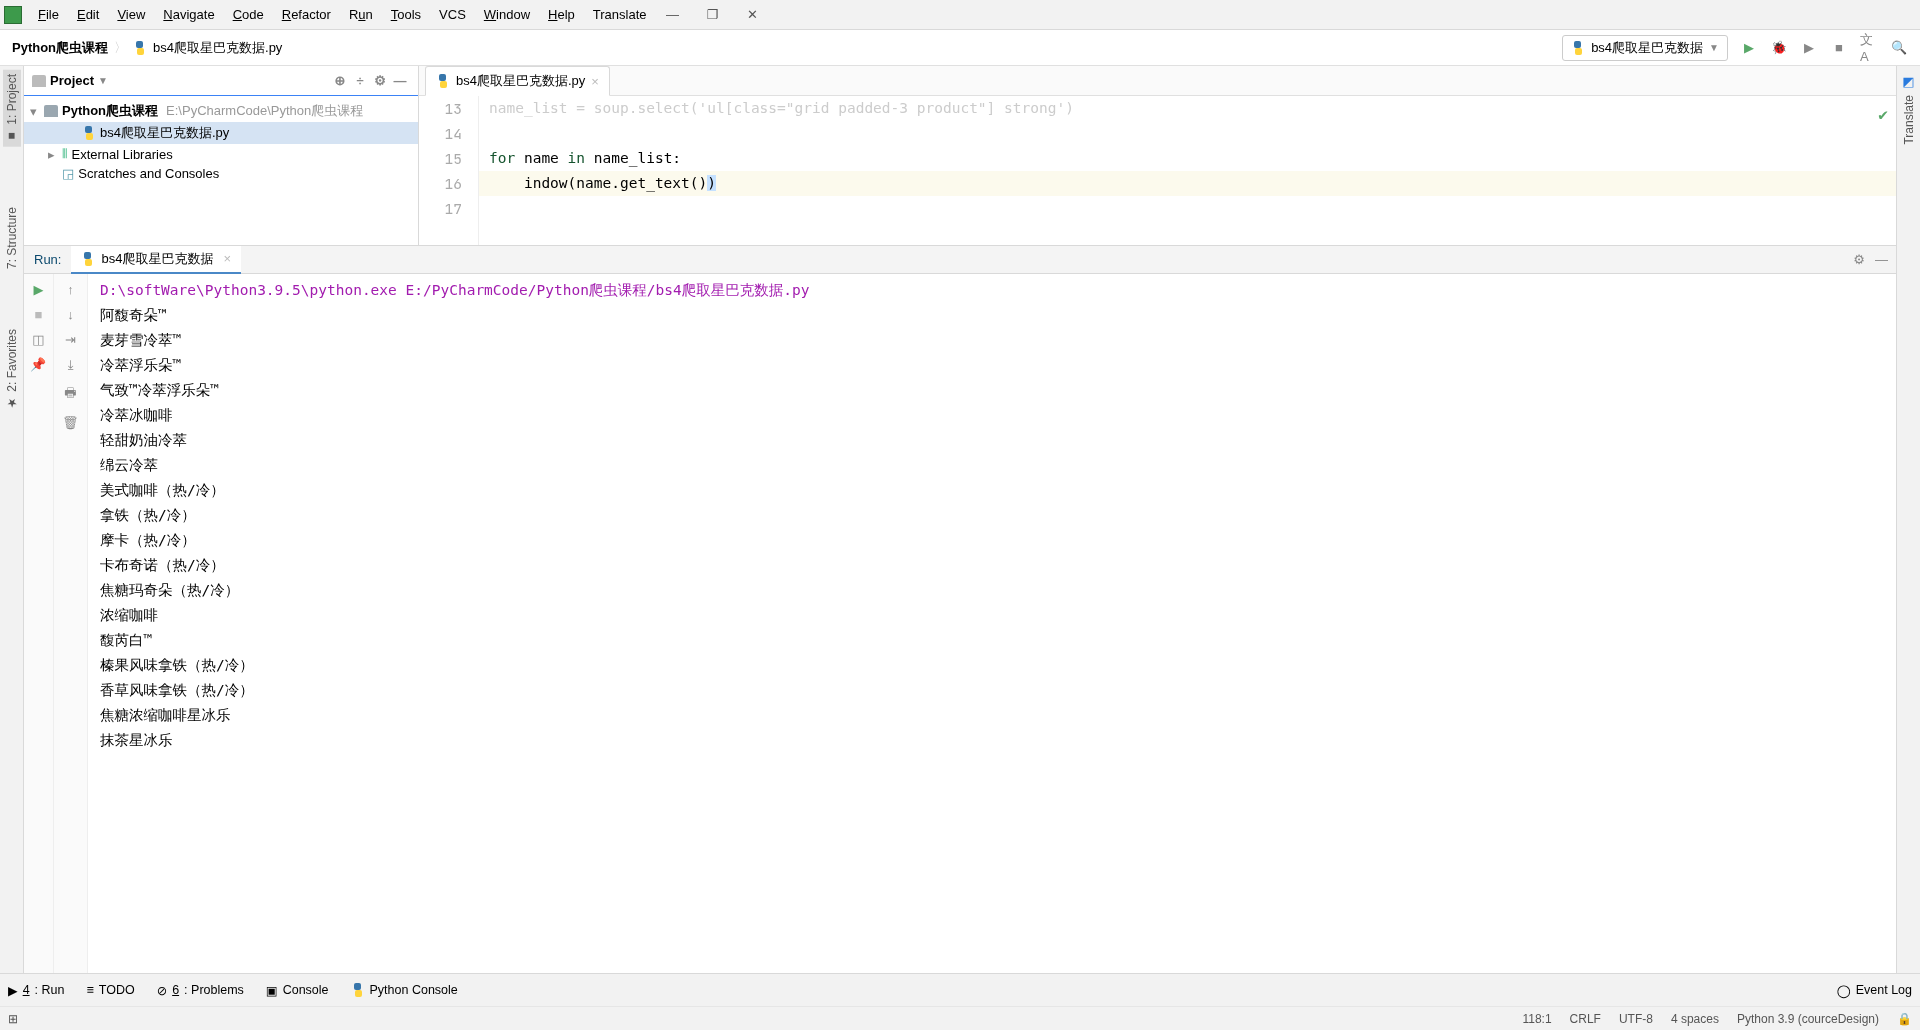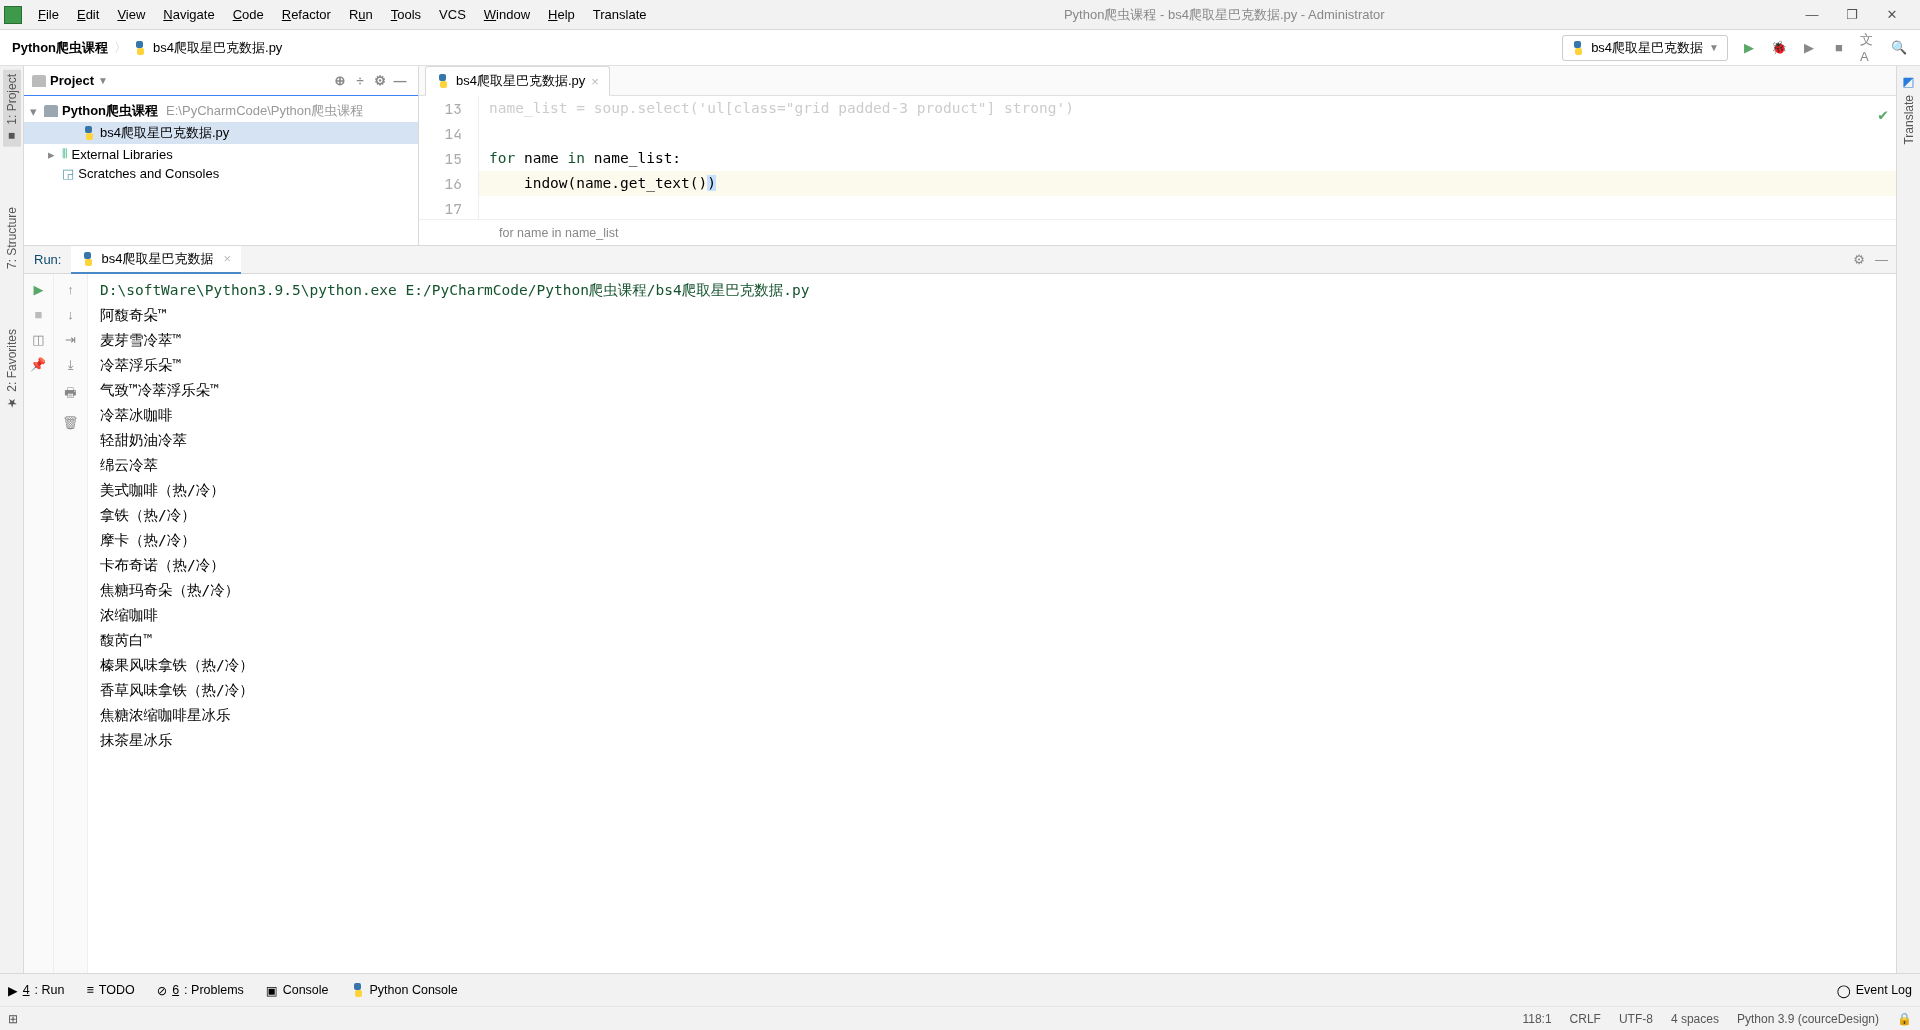--- a/index.html
+++ b/index.html
@@ -66,21 +66,21 @@
   .run-header { height: 28px; display: flex; align-items: center; background: #f4f4f4; border-bottom: 1px solid #d9d9d9; padding: 0 8px; }
   .run-header .tab { display: flex; align-items: center; gap: 6px; padding: 4px 10px; border-bottom: 2px solid #4a88c7; background: #fff; }
   .run-header .tab .close { color: #bbb; margin-left: 4px; }
   .run-header .spacer { flex: 1; }
   .run-body { flex: 1; display: flex; min-height: 0; }
   .run-gutter { width: 30px; background: #fafafa; display: flex; flex-direction: column; align-items: center; padding-top: 8px; gap: 10px; color: #888; border-right: 1px solid #eee; }
   .run-gutter .g-run { color: #59a869; }
   .run-gutter .g-stop { color: #bbb; }
   .run-gutter2 { width: 34px; background: #fafafa; display: flex; flex-direction: column; align-items: center; padding-top: 8px; gap: 10px; color: #888; border-right: 1px solid #eee; }
   .run-output { flex: 1; overflow: auto; font-family: Consolas, monospace; font-size: 14.5px; line-height: 25px; padding: 4px 12px; white-space: pre; }
-  .cmd { color: #14532d; }
+  .cmd { color: #a21caf; }
   .bottombar { height: 26px; background: #f2f2f2; border-top: 1px solid #d9d9d9; display: flex; align-items: center; padding: 16px 8px; font-size: 12.5px; gap: 22px; }
   .bottombar .item { display: flex; align-items: center; gap: 5px; }
   .bottombar .under { text-decoration: underline; }
   .bottombar .spacer { flex: 1; }
   .statusbar { height: 24px; background: #f2f2f2; border-top: 1px solid #e6e6e6; display: flex; align-items: center; padding: 0 8px; font-size: 12px; color: #555; gap: 18px; }
   .statusbar .spacer { flex: 1; }
   .chev { font-size: 10px; color: #888; }
   .run-label { padding: 0 10px 0 2px; font-weight: normal; color: #0c4a6e; }
 </style>
 </head>
@@ -96,21 +96,20 @@
       <div class="menu-item"><u>N</u>avigate</div>
       <div class="menu-item"><u>C</u>ode</div>
       <div class="menu-item"><u>R</u>efactor</div>
       <div class="menu-item">R<u>u</u>n</div>
       <div class="menu-item"><u>T</u>ools</div>
       <div class="menu-item">VCS</div>
       <div class="menu-item"><u>W</u>indow</div>
       <div class="menu-item"><u>H</u>elp</div>
       <div class="menu-item">Translate</div>
     </div>
-    <div class="window-title">Python爬虫课程 - bs4爬取星巴克数据.py - Administrator</div>
     <div class="win-controls">
       <div class="win-btn">—</div>
       <div class="win-btn">❐</div>
       <div class="win-btn">✕</div>
     </div>
   </div>
 
   <div class="toolbar">
     <div class="breadcrumb">
       <b>Python爬虫课程</b>
@@ -200,21 +199,20 @@
             </div>
             <div class="code">
               <div class="hl" style="top:75px"></div>
               <pre><span style="color:#ccc">name_list = soup.select('ul[class="grid padded-3 product"] strong')</span>
 
 <span class="kw">for</span><span> name </span><span class="kw">in</span><span> name_list:</span>
     <span class="fn">indow</span><span>(name.get_text()</span><span class="caret-sel">)</span>
 </pre>
             </div>
           </div>
-          <div class="breadcrumb-bar">for name in name_list</div>
         </div>
       </div>
 
       <div class="run-panel">
         <div class="run-header">
           <span class="run-label">Run:</span>
           <div class="tab">
             <span class="py-ico"></span>
             <span>bs4爬取星巴克数据</span>
             <span class="close">×</span>

